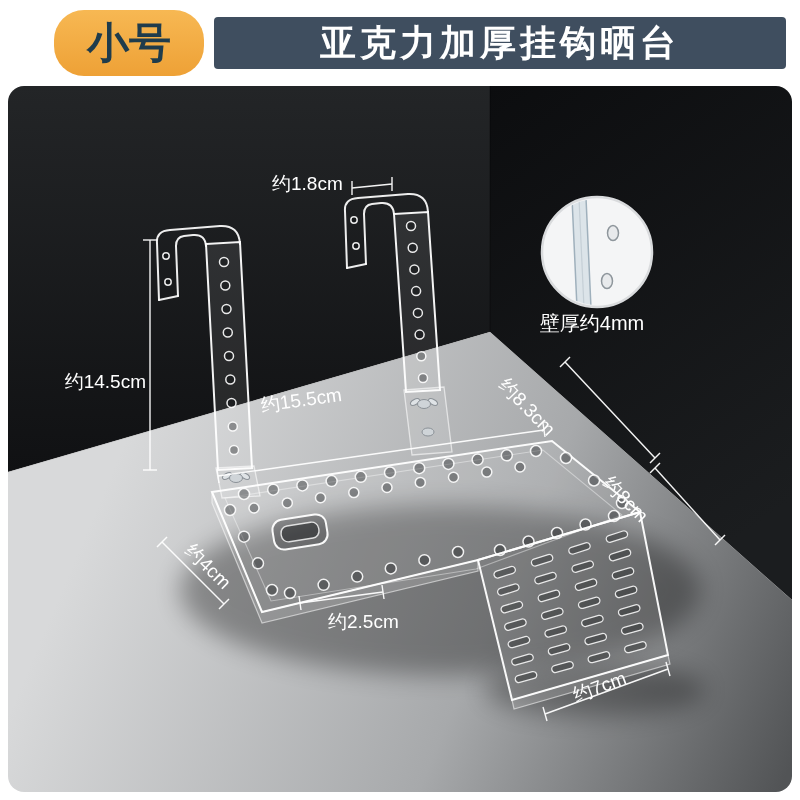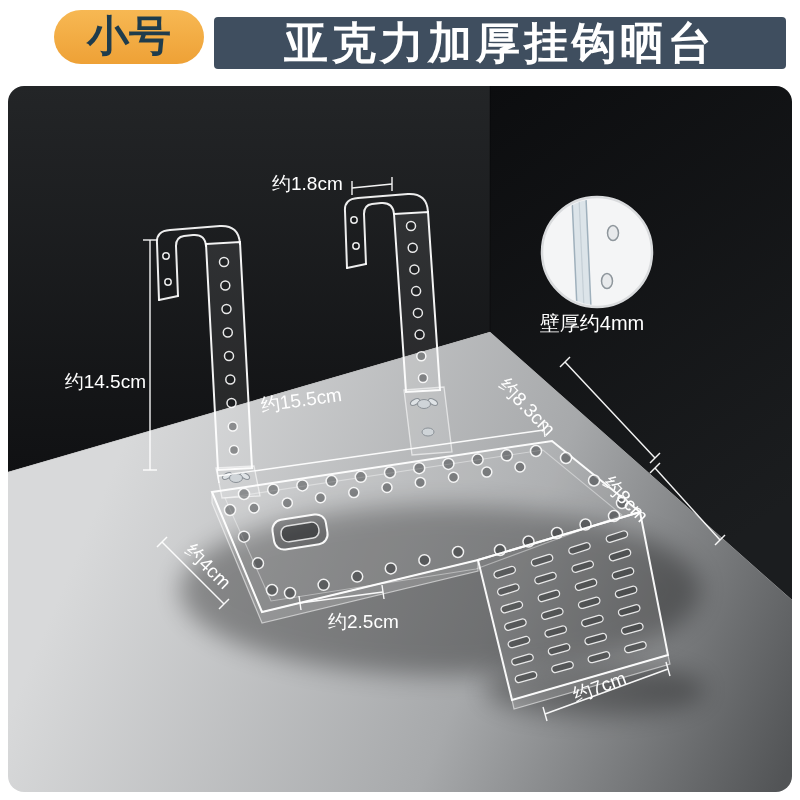--- a/index.html
+++ b/index.html
@@ -1,24 +1,24 @@
 <!DOCTYPE html>
 <html><head>
 <meta charset="utf-8">
 <style>
   html,body{margin:0;padding:0;background:#ffffff;}
   .frame{position:relative;width:800px;height:800px;background:#ffffff;overflow:hidden;
          font-family:"Liberation Sans","DejaVu Sans",sans-serif;}
-  .badge{position:absolute;left:54px;top:10px;width:150px;height:54px;border-radius:30px;
+  .badge{position:absolute;left:54px;top:10px;width:150px;height:66px;border-radius:30px;
          background:linear-gradient(180deg,#f7b853,#eea136);
-         display:flex;align-items:flex-end;justify-content:center;z-index:3;}
+         display:flex;align-items:center;justify-content:center;z-index:3;}
   .badge span{font-size:42px;font-weight:bold;color:#1f3c4c;}
   .banner{position:absolute;left:214px;top:17px;width:572px;height:52px;background:#3f4e5f;
           border-radius:4px;display:flex;align-items:center;justify-content:center;z-index:2;}
-  .banner span{font-size:44px;font-weight:bold;color:#ffffff;letter-spacing:4px;white-space:nowrap;}
+  .banner span{font-size:36px;font-weight:bold;color:#ffffff;letter-spacing:4px;white-space:nowrap;}
   svg.scene{position:absolute;left:0;top:0;width:800px;height:800px;}
   .dim{stroke:#ffffff;stroke-width:1.4;opacity:.95;}
   .dim-text{fill:#ffffff;font-size:19px;font-family:"Liberation Sans","DejaVu Sans",sans-serif;}
   .inset-text{fill:#ffffff;font-size:20px;font-family:"Liberation Sans","DejaVu Sans",sans-serif;}
   .hole{fill:rgba(10,12,14,.35);stroke:rgba(255,255,255,.9);stroke-width:1.5;}
   .slot{fill:rgba(10,12,14,.30);stroke:rgba(255,255,255,.85);stroke-width:1.3;}
   .acr{fill:rgba(255,255,255,.09);stroke:rgba(255,255,255,.95);stroke-width:2;}
   .acr-band{fill:rgba(255,255,255,.16);stroke:rgba(255,255,255,.55);stroke-width:1.2;}
   .acr-edge{fill:none;stroke:rgba(255,255,255,.92);stroke-width:2;stroke-linecap:round;}
   .acr-thin{fill:rgba(255,255,255,.10);stroke:rgba(255,255,255,.6);stroke-width:1.3;}

